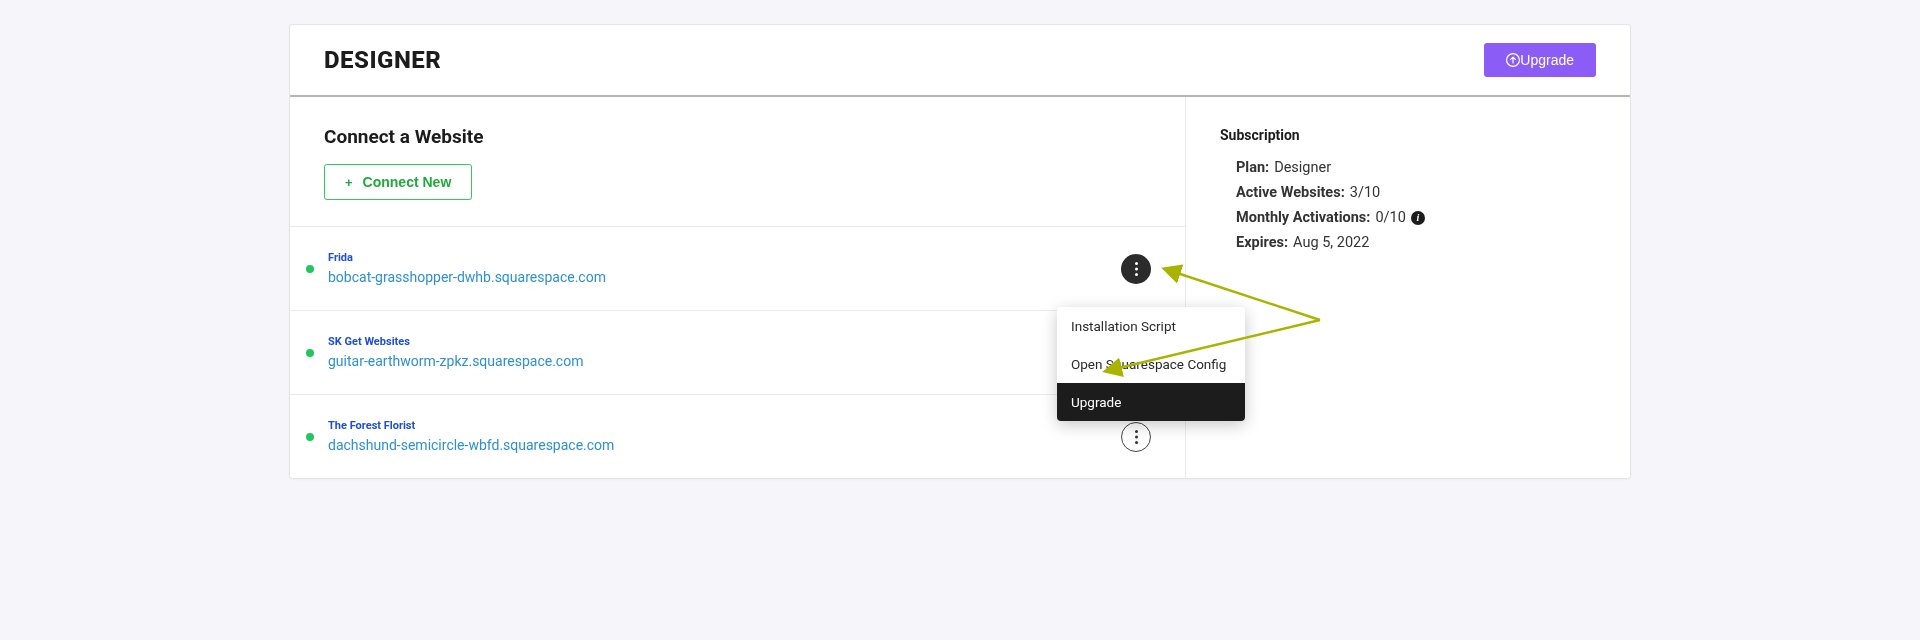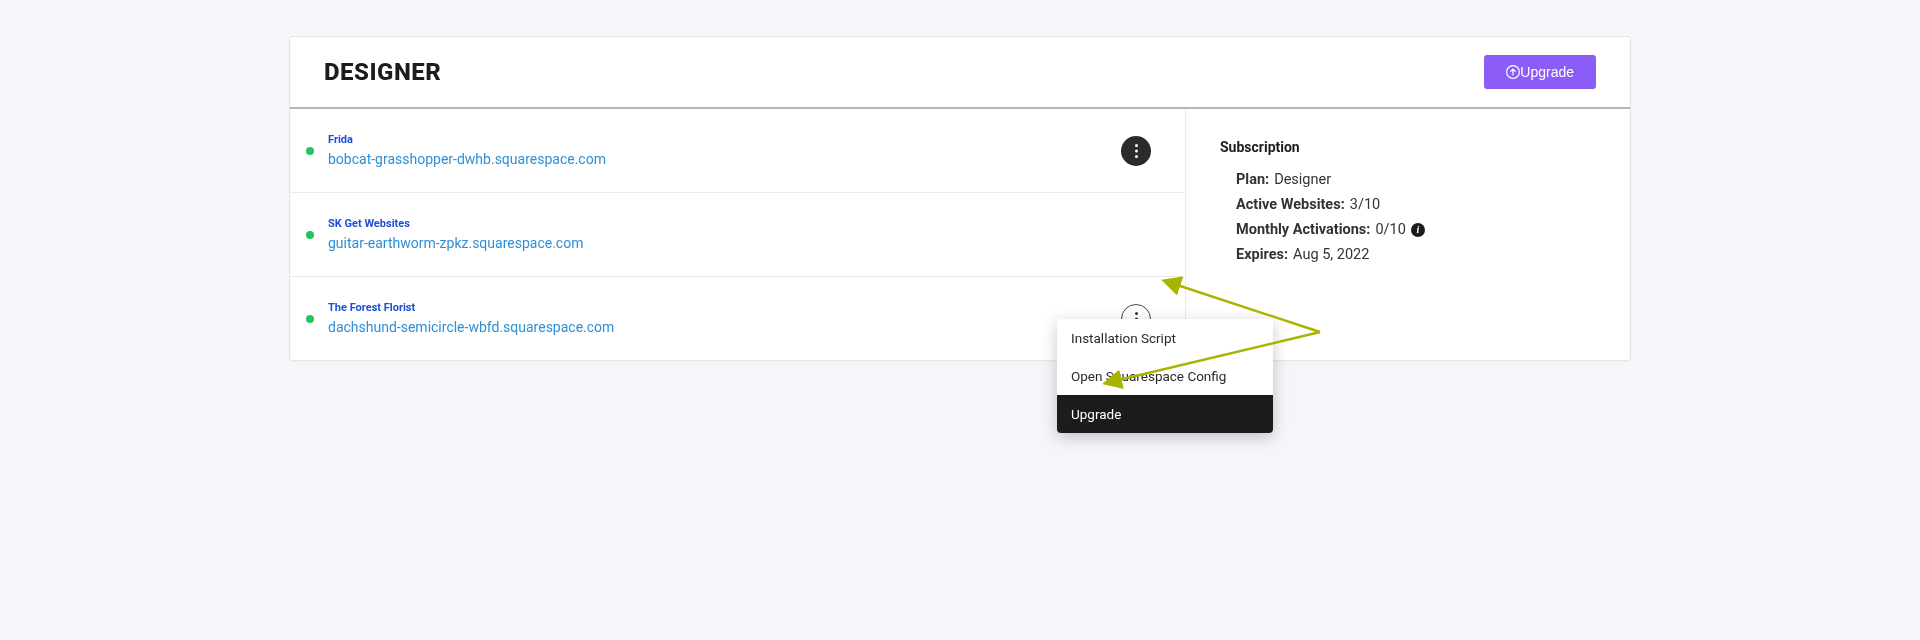--- a/index.html
+++ b/index.html
@@ -8,21 +8,21 @@
     font-family: -apple-system, BlinkMacSystemFont, "Segoe UI", Roboto, Helvetica, Arial, sans-serif;
     color: #1a1a1a;
     width: 1920px;
     height: 640px;
     overflow: hidden;
     padding: 20px 0 0 0;
   }
   .panel {
     background: #fff;
     width: 1342px;
-    margin: 16px auto;
+    margin: 4px auto;
     border: 1px solid #e5e5e8;
     border-radius: 3px;
     box-shadow: 0 1px 2px rgba(0,0,0,0.03);
     position: relative;
   }
   .panel-header {
     display: flex;
     align-items: center;
     justify-content: space-between;
     padding: 18px 34px 18px 34px;
@@ -120,21 +120,21 @@
   .kebab.filled { background: #2b2b2b; }
   .kebab.outline { background: #fff; border: 1px solid #444; }
   .kebab svg { width: 3px; height: 14px; }
   .kebab.filled circle { fill: #fff; }
   .kebab.outline circle { fill: #333; }
 
   .dropdown {
     position: absolute;
     top: 282px;
     left: 767px;
-    width: 216px;
+    width: 188px;
     background: #fff;
     border-radius: 4px;
     box-shadow: 0 4px 16px rgba(0,0,0,0.22);
     overflow: hidden;
     z-index: 20;
   }
   .dropdown-item {
     padding: 11px 14px;
     font-size: 13.5px;
     color: #2a2a2a;
@@ -195,20 +195,27 @@
         <path d="M12 17 V8 M8 11 L12 7 L16 11" fill="none" stroke="#fff" stroke-width="2" stroke-linecap="round" stroke-linejoin="round"></path>
       </svg>
       <span>Upgrade</span>
     </button>
   </div>
 
   <div class="panel-body">
 
     <div class="left-col">
 
+      <div class="connect-section">
+        <div class="connect-title">Connect a Website</div>
+        <button class="connect-btn">
+          <span class="plus">+</span>
+          <span>Connect New</span>
+        </button>
+      </div>
 
       <div class="site-row">
         <div class="dot"></div>
         <div class="site-info">
           <div class="site-name">Frida</div>
           <a href="#" class="site-url">bobcat-grasshopper-dwhb.squarespace.com</a>
         </div>
         <div class="kebab filled">
           <svg viewBox="0 0 3 14">
             <circle cx="1.5" cy="1.5" r="1.5"></circle>

